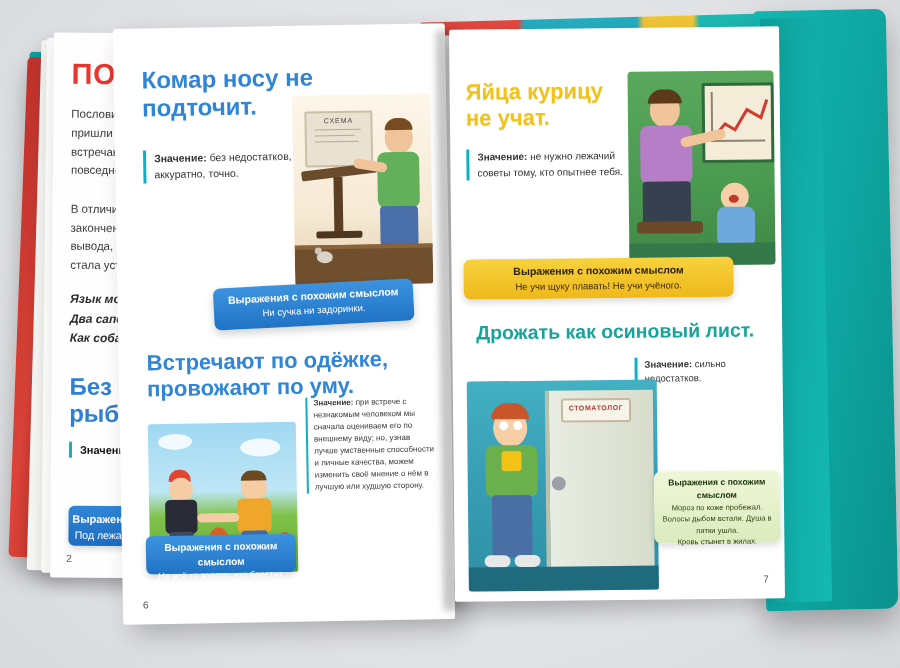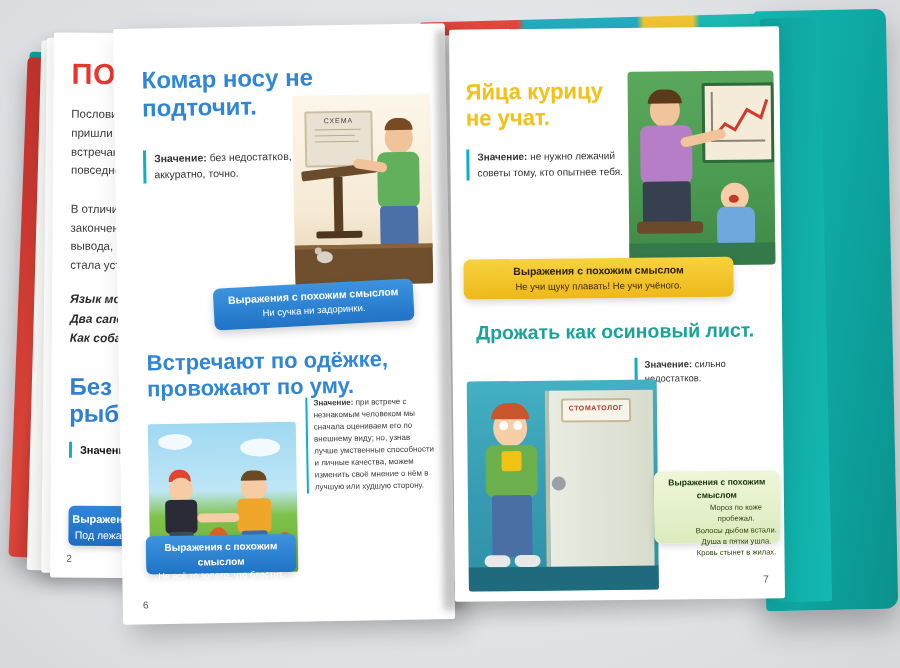--- a/index.html
+++ b/index.html
@@ -383,21 +383,21 @@
       <div class="rect" style="left:18px;top:64px;width:52px;height:52px;background:#6ab04c;border-radius:8px;"></div>
       <div class="rect" style="left:34px;top:70px;width:20px;height:20px;background:#f2c314;border-radius:3px;"></div>
       <div class="rect" style="left:24px;top:114px;width:40px;height:62px;background:#4a6fa5;border-radius:4px;"></div>
       <div class="rect" style="left:16px;top:174px;width:26px;height:12px;background:#e8e8e8;border-radius:6px;"></div>
       <div class="rect" style="left:46px;top:174px;width:26px;height:12px;background:#e8e8e8;border-radius:6px;"></div>
       <div class="rect" style="left:0;top:186px;width:190px;height:24px;background:#1f6b7d;"></div>
     </div>
 
     <div class="r-ribbon2">
       <div class="b">Выражения с похожим смыслом</div>
-      <div style="white-space:pre-line;padding-left:38px;">Мороз по коже пробежал.
+      <div style="white-space:pre-line;">Мороз по коже пробежал.
 Волосы дыбом встали. Душа в пятки ушла.
 Кровь стынет в жилах.</div>
     </div>
 
     <div class="pg-num" style="right:16px;bottom:14px;">7</div>
   </div>
 
 
 </div>
 

